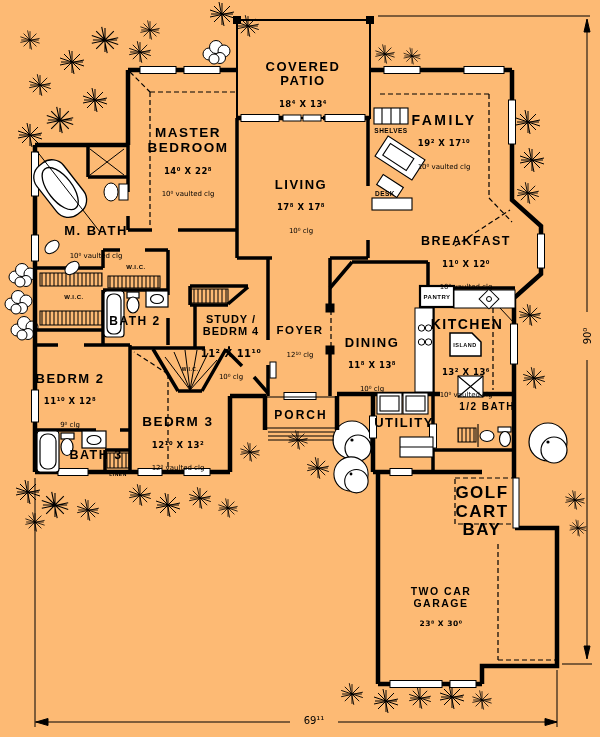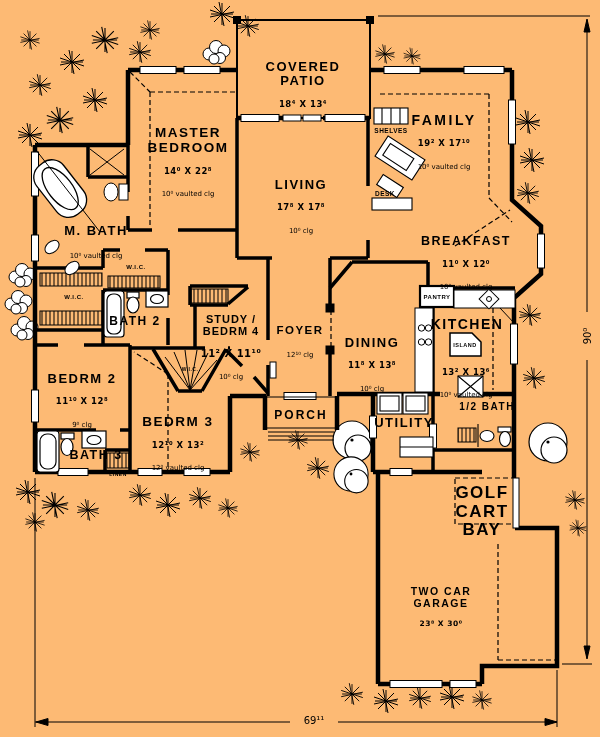--- a/index.html
+++ b/index.html
@@ -361,21 +361,21 @@
 </div>
 
 <div class="lbl" style="left:467px;top:317px">
   <div class="nm" style="font-size:14px">KITCHEN</div>
 </div>
 <div class="lbl" style="left:466px;top:357px">
   <div class="dm">13² X 13⁶</div>
   <div class="cl">10⁰ vaulted clg</div>
 </div>
 
-<div class="lbl" style="left:82px;top:372px">
+<div class="lbl" style="left:70px;top:372px">
   <div class="nm" style="font-size:13px">BEDRM 2</div>
   <div class="dm">11¹⁰ X 12⁸</div>
   <div class="cl">9⁰ clg</div>
 </div>
 
 <div class="lbl" style="left:178px;top:415px">
   <div class="nm" style="font-size:13.5px">BEDRM 3</div>
   <div class="dm">12¹⁰ X 13²</div>
   <div class="cl">12⁰ vaulted clg</div>
 </div>

